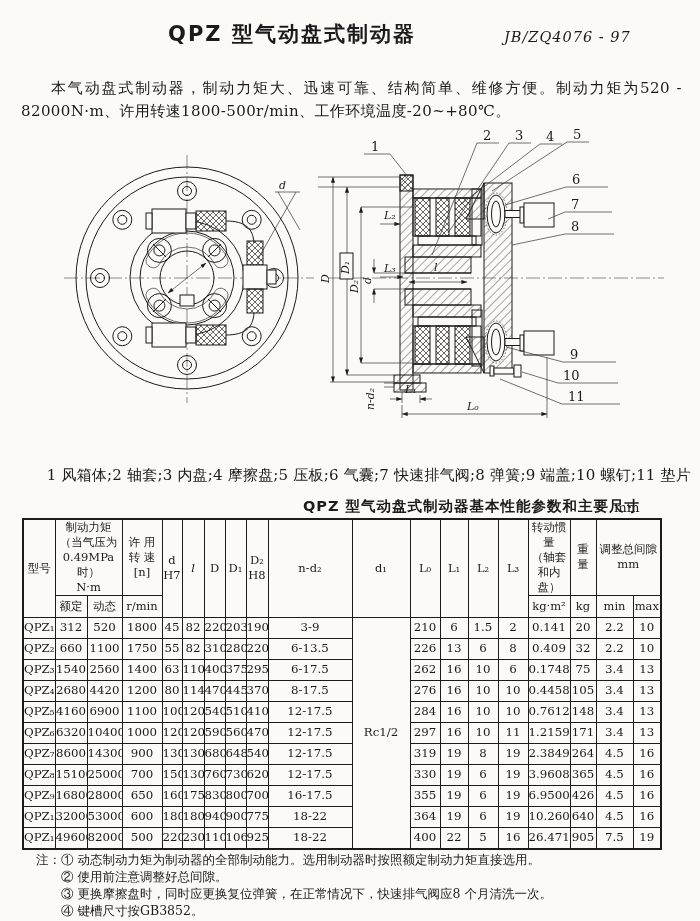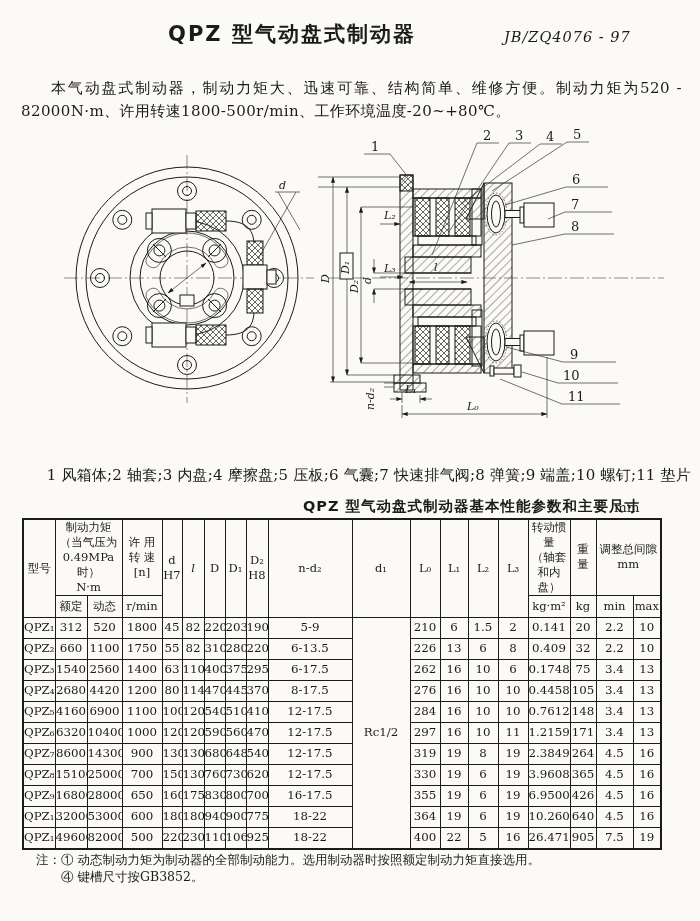--- a/index.html
+++ b/index.html
@@ -370,21 +370,21 @@
       <tr>
         <td>QPZ₁</td>
         <td>312</td>
         <td>520</td>
         <td>1800</td>
         <td>45</td>
         <td>82</td>
         <td>220</td>
         <td>203</td>
         <td>190</td>
-        <td>5-9</td>
+        <td>3-9</td>
         <td rowspan="11">Rc1/2</td>
         <td>210</td>
         <td>6</td>
         <td>1.5</td>
         <td>2</td>
         <td>0.141</td>
         <td>20</td>
         <td>2.2</td>
         <td>10</td>
       </tr>
@@ -588,15 +588,17 @@
         <td>7.5</td>
         <td>19</td>
       </tr>
     </tbody>
 </table>
 
 <div class="notes">
   <div class="note-label">注：</div>
   <div class="note-items">
       <div>① 动态制动力矩为制动器的全部制动能力。选用制动器时按照额定制动力矩直接选用。</div>
+      <div>② 使用前注意调整好总间隙。</div>
+      <div>③ 更换摩擦盘时，同时应更换复位弹簧，在正常情况下，快速排气阀应8 个月清洗一次。</div>
       <div>④ 键槽尺寸按GB3852。</div>
     </div>
 </div>
 
 </body></html>

